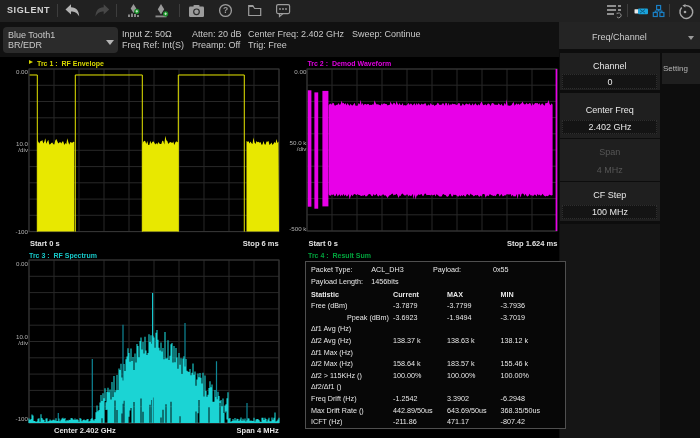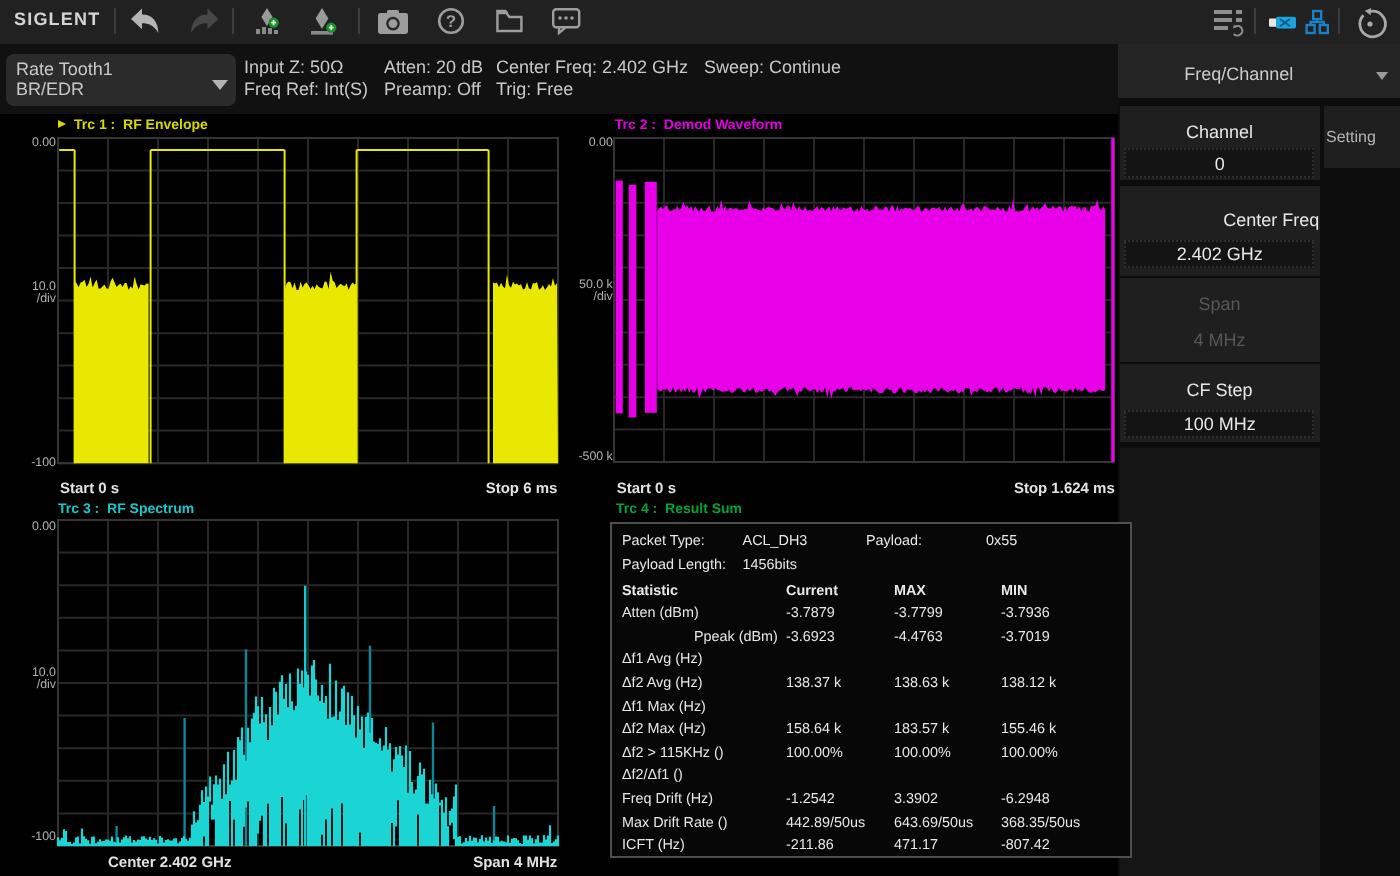--- a/index.html
+++ b/index.html
@@ -78,40 +78,40 @@
         <path d="M5.6,4.5 V6 M2.3,7.5 V6 H8.9 V7.5" fill="none" stroke="#1a7fc4" stroke-width="1.2"></path>
       </g>
       <g transform="translate(678,4)">
         <path d="M3.2,2.6 A6.4 6.4 0 1 0 6.8,0.7" fill="none" stroke="#a8a8a8" stroke-width="1.4" transform="translate(0.5,1)"></path>
         <path d="M7.6,0 L4.4,1.4 L7.3,3.6 Z" fill="#a8a8a8"></path>
         <circle cx="7" cy="8" r="1.3" fill="#a8a8a8"></circle>
       </g>
     </svg>
 <div class="abs" style="left:0;top:21.5px;width:559px;height:35px;background:#111111"></div>
 <div class="abs" style="left:3px;top:26.5px;width:115px;height:26.5px;background:#2b2b2b;border-radius:4px"></div>
-<div style="position:absolute;top:34.5px;font-size:9px;color:#c9c9c9;line-height:9px;transform:translateY(-50%);white-space:nowrap;left:8px;">Rate Tooth1</div>
+<div style="position:absolute;top:34.5px;font-size:9px;color:#c9c9c9;line-height:9px;transform:translateY(-50%);white-space:nowrap;left:8px;">Blue Tooth1</div>
 <div style="position:absolute;top:44.5px;font-size:9px;color:#c9c9c9;line-height:9px;transform:translateY(-50%);white-space:nowrap;left:8px;">BR/EDR</div>
 <div class="abs" style="left:106px;top:39.5px;width:0;height:0;border-left:4.5px solid transparent;border-right:4.5px solid transparent;border-top:5px solid #b5b5b5"></div>
 <div style="position:absolute;top:34px;font-size:9px;color:#c9c9c9;line-height:9px;transform:translateY(-50%);white-space:nowrap;left:122px;">Input Z: 50Ω</div>
 <div style="position:absolute;top:44.5px;font-size:9px;color:#c9c9c9;line-height:9px;transform:translateY(-50%);white-space:nowrap;left:122px;">Freq Ref: Int(S)</div>
 <div style="position:absolute;top:34px;font-size:9px;color:#c9c9c9;line-height:9px;transform:translateY(-50%);white-space:nowrap;left:192px;">Atten: 20 dB</div>
 <div style="position:absolute;top:44.5px;font-size:9px;color:#c9c9c9;line-height:9px;transform:translateY(-50%);white-space:nowrap;left:192px;">Preamp: Off</div>
 <div style="position:absolute;top:34px;font-size:9px;color:#c9c9c9;line-height:9px;transform:translateY(-50%);white-space:nowrap;left:248px;">Center Freq: 2.402 GHz</div>
 <div style="position:absolute;top:44.5px;font-size:9px;color:#c9c9c9;line-height:9px;transform:translateY(-50%);white-space:nowrap;left:248px;">Trig: Free</div>
 <div style="position:absolute;top:34px;font-size:9px;color:#c9c9c9;line-height:9px;transform:translateY(-50%);white-space:nowrap;left:352px;">Sweep: Continue</div>
 <div class="abs" style="left:559px;top:21.5px;width:141px;height:416.5px;background:#0d0d0d"></div>
 <div class="abs" style="left:559.4px;top:22.3px;width:140.6px;height:27px;background:#242424"></div>
 <div class="abs" style="left:559.4px;top:31.5px;width:120px;text-align:center;font-size:9px;color:#cccccc">Freq/Channel</div>
 <div class="abs" style="left:688px;top:35.5px;width:0;height:0;border-left:3.5px solid transparent;border-right:3.5px solid transparent;border-top:4px solid #9a9a9a"></div>
 <div class="abs" style="left:559.9px;top:53.3px;width:99.8px;height:37.2px;background:#1f1f1f"></div>
 <div class="abs" style="left:559.9px;top:61.3px;width:99.8px;text-align:center;font-size:9px;color:#e8e8e8">Channel</div>
 <div class="abs" style="left:562.4px;top:74.0px;width:95px;height:14.5px;background:#141414;border:1px dotted #2e2e2e"></div>
 <div class="abs" style="left:562.4px;top:76.8px;width:95px;text-align:center;font-size:9px;color:#e8e8e8">0</div>
 <div class="abs" style="left:559.9px;top:93px;width:99.8px;height:44.5px;background:#1f1f1f"></div>
-<div class="abs" style="left:559.9px;top:104.5px;width:99.8px;text-align:right;font-size:9px;color:#e8e8e8">Center Freq</div>
+<div class="abs" style="left:559.9px;top:104.5px;width:99.8px;text-align:center;font-size:9px;color:#e8e8e8">Center Freq</div>
 <div class="abs" style="left:562.4px;top:119.5px;width:95px;height:14.5px;background:#141414;border:1px dotted #2e2e2e"></div>
 <div class="abs" style="left:562.4px;top:122.3px;width:95px;text-align:center;font-size:9px;color:#e8e8e8">2.402 GHz</div>
 <div class="abs" style="left:559.9px;top:138.5px;width:99.8px;height:42.0px;background:#1f1f1f"></div>
 <div class="abs" style="left:559.9px;top:146.5px;width:99.8px;text-align:center;font-size:9px;color:#565656">Span</div>
 <div class="abs" style="left:559.9px;top:164.5px;width:99.8px;text-align:center;font-size:9px;color:#565656">4 MHz</div>
 <div class="abs" style="left:559.9px;top:181.5px;width:99.8px;height:39.5px;background:#1f1f1f"></div>
 <div class="abs" style="left:559.9px;top:189.5px;width:99.8px;text-align:center;font-size:9px;color:#e8e8e8">CF Step</div>
 <div class="abs" style="left:562.4px;top:204.5px;width:95px;height:14.5px;background:#141414;border:1px dotted #2e2e2e"></div>
 <div class="abs" style="left:562.4px;top:207.3px;width:95px;text-align:center;font-size:9px;color:#e8e8e8">100 MHz</div>
 <div class="abs" style="left:559.9px;top:223.5px;width:99.8px;height:214.5px;background:#151515"></div>
@@ -168,27 +168,27 @@
 <div style="position:absolute;top:270.4px;font-size:7.2px;color:#e8e8e8;line-height:7.2px;transform:translateY(-50%);white-space:nowrap;left:311px;">Packet Type:</div>
 <div style="position:absolute;top:270.4px;font-size:7.2px;color:#e8e8e8;line-height:7.2px;transform:translateY(-50%);white-space:nowrap;left:371.3px;">ACL_DH3</div>
 <div style="position:absolute;top:270.4px;font-size:7.2px;color:#e8e8e8;line-height:7.2px;transform:translateY(-50%);white-space:nowrap;left:433px;">Payload:</div>
 <div style="position:absolute;top:270.4px;font-size:7.2px;color:#e8e8e8;line-height:7.2px;transform:translateY(-50%);white-space:nowrap;left:493px;">0x55</div>
 <div style="position:absolute;top:281.9px;font-size:7.2px;color:#e8e8e8;line-height:7.2px;transform:translateY(-50%);white-space:nowrap;left:311px;">Payload Length:</div>
 <div style="position:absolute;top:281.9px;font-size:7.2px;color:#e8e8e8;line-height:7.2px;transform:translateY(-50%);white-space:nowrap;left:371.3px;">1456bits</div>
 <div style="position:absolute;top:294.6px;font-size:7.2px;color:#e8e8e8;line-height:7.2px;transform:translateY(-50%);white-space:nowrap;left:311px;font-weight:bold;">Statistic</div>
 <div style="position:absolute;top:294.6px;font-size:7.2px;color:#e8e8e8;line-height:7.2px;transform:translateY(-50%);white-space:nowrap;left:393px;font-weight:bold;">Current</div>
 <div style="position:absolute;top:294.6px;font-size:7.2px;color:#e8e8e8;line-height:7.2px;transform:translateY(-50%);white-space:nowrap;left:447px;font-weight:bold;">MAX</div>
 <div style="position:absolute;top:294.6px;font-size:7.2px;color:#e8e8e8;line-height:7.2px;transform:translateY(-50%);white-space:nowrap;left:500.5px;font-weight:bold;">MIN</div>
-<div style="position:absolute;top:306.2px;font-size:7.2px;color:#e8e8e8;line-height:7.2px;transform:translateY(-50%);white-space:nowrap;left:311px;">Atten (dBm)</div>
+<div style="position:absolute;top:306.2px;font-size:7.2px;color:#e8e8e8;line-height:7.2px;transform:translateY(-50%);white-space:nowrap;left:311px;">Free (dBm)</div>
 <div style="position:absolute;top:306.2px;font-size:7.2px;color:#e8e8e8;line-height:7.2px;transform:translateY(-50%);white-space:nowrap;left:393px;">-3.7879</div>
 <div style="position:absolute;top:306.2px;font-size:7.2px;color:#e8e8e8;line-height:7.2px;transform:translateY(-50%);white-space:nowrap;left:447px;text-align:center;">-3.7799</div>
 <div style="position:absolute;top:306.2px;font-size:7.2px;color:#e8e8e8;line-height:7.2px;transform:translateY(-50%);white-space:nowrap;left:500.5px;">-3.7936</div>
 <div style="position:absolute;top:317.8px;font-size:7.2px;color:#e8e8e8;line-height:7.2px;transform:translateY(-50%);white-space:nowrap;left:311px;padding-left:36px;">Ppeak (dBm)</div>
 <div style="position:absolute;top:317.8px;font-size:7.2px;color:#e8e8e8;line-height:7.2px;transform:translateY(-50%);white-space:nowrap;left:393px;">-3.6923</div>
-<div style="position:absolute;top:317.8px;font-size:7.2px;color:#e8e8e8;line-height:7.2px;transform:translateY(-50%);white-space:nowrap;left:447px;">-4.4763</div>
+<div style="position:absolute;top:317.8px;font-size:7.2px;color:#e8e8e8;line-height:7.2px;transform:translateY(-50%);white-space:nowrap;left:447px;">-1.9494</div>
 <div style="position:absolute;top:317.8px;font-size:7.2px;color:#e8e8e8;line-height:7.2px;transform:translateY(-50%);white-space:nowrap;left:500.5px;">-3.7019</div>
 <div style="position:absolute;top:329.4px;font-size:7.2px;color:#e8e8e8;line-height:7.2px;transform:translateY(-50%);white-space:nowrap;left:311px;">Δf1 Avg (Hz)</div>
 <div style="position:absolute;top:341.0px;font-size:7.2px;color:#e8e8e8;line-height:7.2px;transform:translateY(-50%);white-space:nowrap;left:311px;">Δf2 Avg (Hz)</div>
 <div style="position:absolute;top:341.0px;font-size:7.2px;color:#e8e8e8;line-height:7.2px;transform:translateY(-50%);white-space:nowrap;left:393px;">138.37 k</div>
 <div style="position:absolute;top:341.0px;font-size:7.2px;color:#e8e8e8;line-height:7.2px;transform:translateY(-50%);white-space:nowrap;left:447px;">138.63 k</div>
 <div style="position:absolute;top:341.0px;font-size:7.2px;color:#e8e8e8;line-height:7.2px;transform:translateY(-50%);white-space:nowrap;left:500.5px;">138.12 k</div>
 <div style="position:absolute;top:352.6px;font-size:7.2px;color:#e8e8e8;line-height:7.2px;transform:translateY(-50%);white-space:nowrap;left:311px;">Δf1 Max (Hz)</div>
 <div style="position:absolute;top:364.2px;font-size:7.2px;color:#e8e8e8;line-height:7.2px;transform:translateY(-50%);white-space:nowrap;left:311px;">Δf2 Max (Hz)</div>
 <div style="position:absolute;top:364.2px;font-size:7.2px;color:#e8e8e8;line-height:7.2px;transform:translateY(-50%);white-space:nowrap;left:393px;">158.64 k</div>
 <div style="position:absolute;top:364.2px;font-size:7.2px;color:#e8e8e8;line-height:7.2px;transform:translateY(-50%);white-space:nowrap;left:447px;">183.57 k</div>

